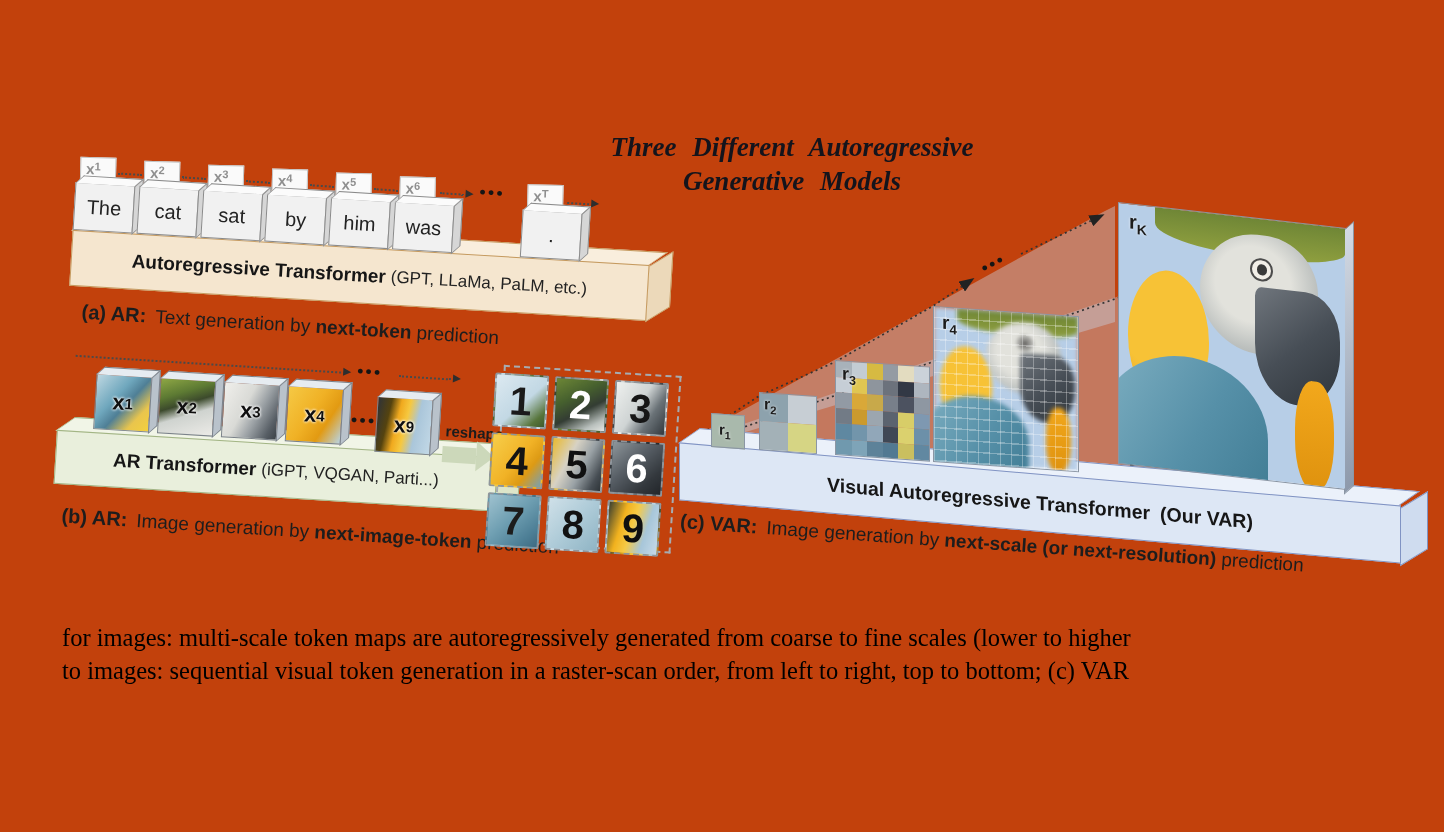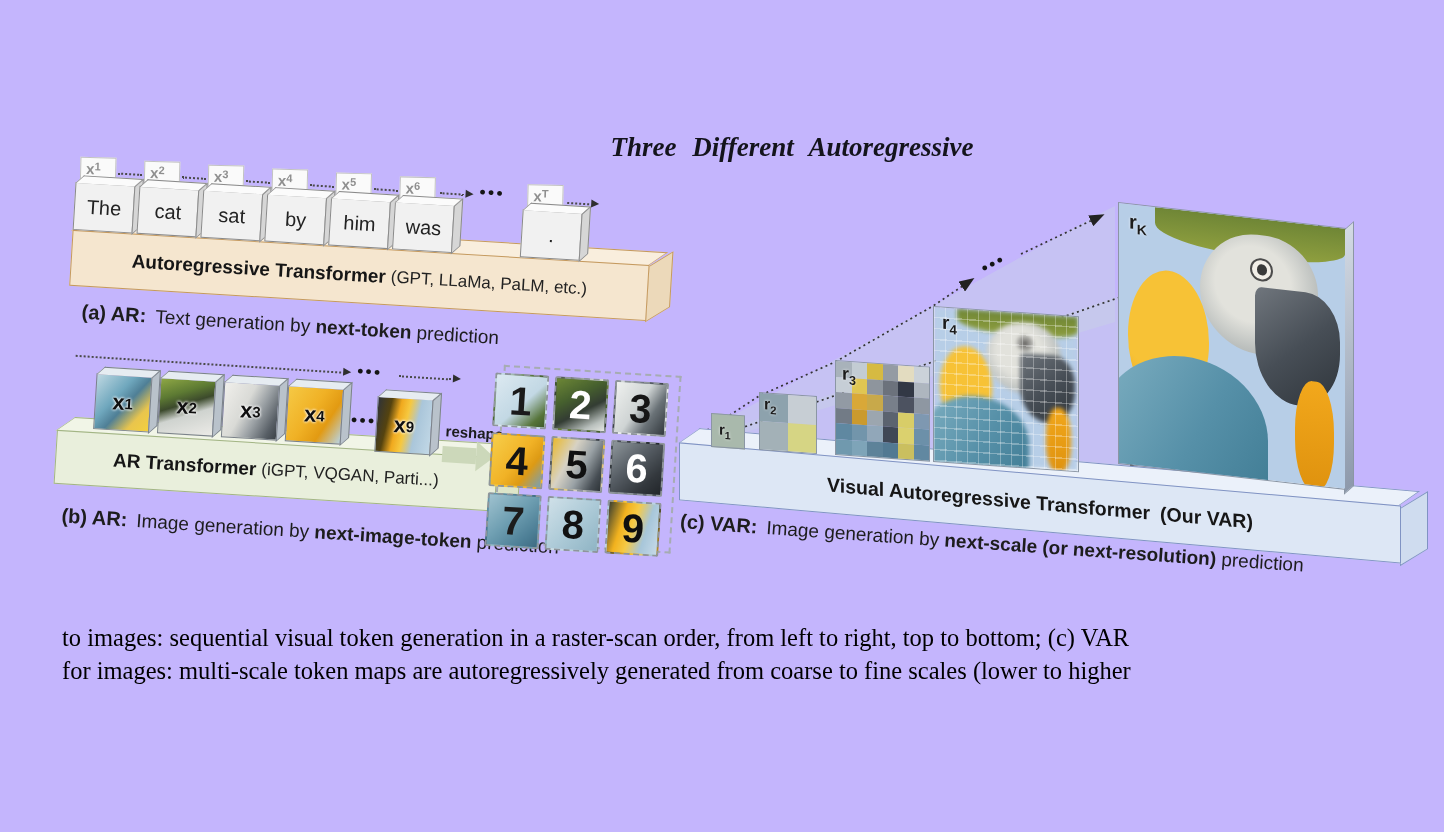--- a/index.html
+++ b/index.html
@@ -1,16 +1,16 @@
 <!DOCTYPE html>
 <html><head>
 <meta charset="utf-8">
 <style>
   html,body{margin:0;padding:0;background:#ffffff;}
-  .canvas{position:relative;width:1444px;height:832px;background:#c4b5fd;overflow:hidden;
+  .canvas{position:relative;width:1444px;height:832px;background:#c2410c;overflow:hidden;
           font-family:"Liberation Sans",sans-serif;color:#111;}
 
   
   .abs{position:absolute;}
   .dotline{position:absolute;height:0;border-top:2px dotted #4a4a4a;}
   .arr{position:absolute;width:0;height:0;border-left:8px solid #2e2e2e;
        border-top:4.5px solid transparent;border-bottom:4.5px solid transparent;}
   .ellip{position:absolute;font-weight:bold;font-size:17px;letter-spacing:2.5px;color:#151515;}
 
   
@@ -120,20 +120,21 @@
   .figcap .b{font-weight:bold;}
   .figcap .bi{font-weight:bold;font-style:italic;}
 </style>
 </head>
 <body>
 
 <div class="canvas">
 
   <div class="fig-title">
     <div>Three  Different  Autoregressive</div>
+    <div>Generative  Models</div>
   </div>
 
   <div class="sec-a">
     <div class="abs" style="left:0;top:0;width:640px;height:90px;">
         <div class="tag-a" style="left: 4px;">
           <span>x</span>
           <sub>1</sub>
         </div>
         <div class="tok-a" style="left: 0px;">
           <span>The</span>
@@ -392,17 +393,17 @@
     <div class="ellip" style="left:306px;top:62px;transform:rotate(-28deg);">•••</div>
     <div class="ellip" style="left:506px;top:66px;">•••</div>
     <div class="ellip" style="left:496px;top:266px;">•••</div>
 
     <div class="cap-c seccap">
       <span class="lab">(c) VAR:</span><span>Image generation by </span><span class="b">next-scale (or next-resolution)</span><span> prediction</span>
     </div>
   </div>
 
   <div class="figcap">
+    <div>for images: multi-scale token maps are autoregressively generated from coarse to fine scales (lower to higher</div>
     <div>to images: sequential visual token generation in a raster-scan order, from left to right, top to bottom; (c) VAR</div>
-    <div>for images: multi-scale token maps are autoregressively generated from coarse to fine scales (lower to higher</div>
   </div>
 
 </div>
 
 </body></html>

